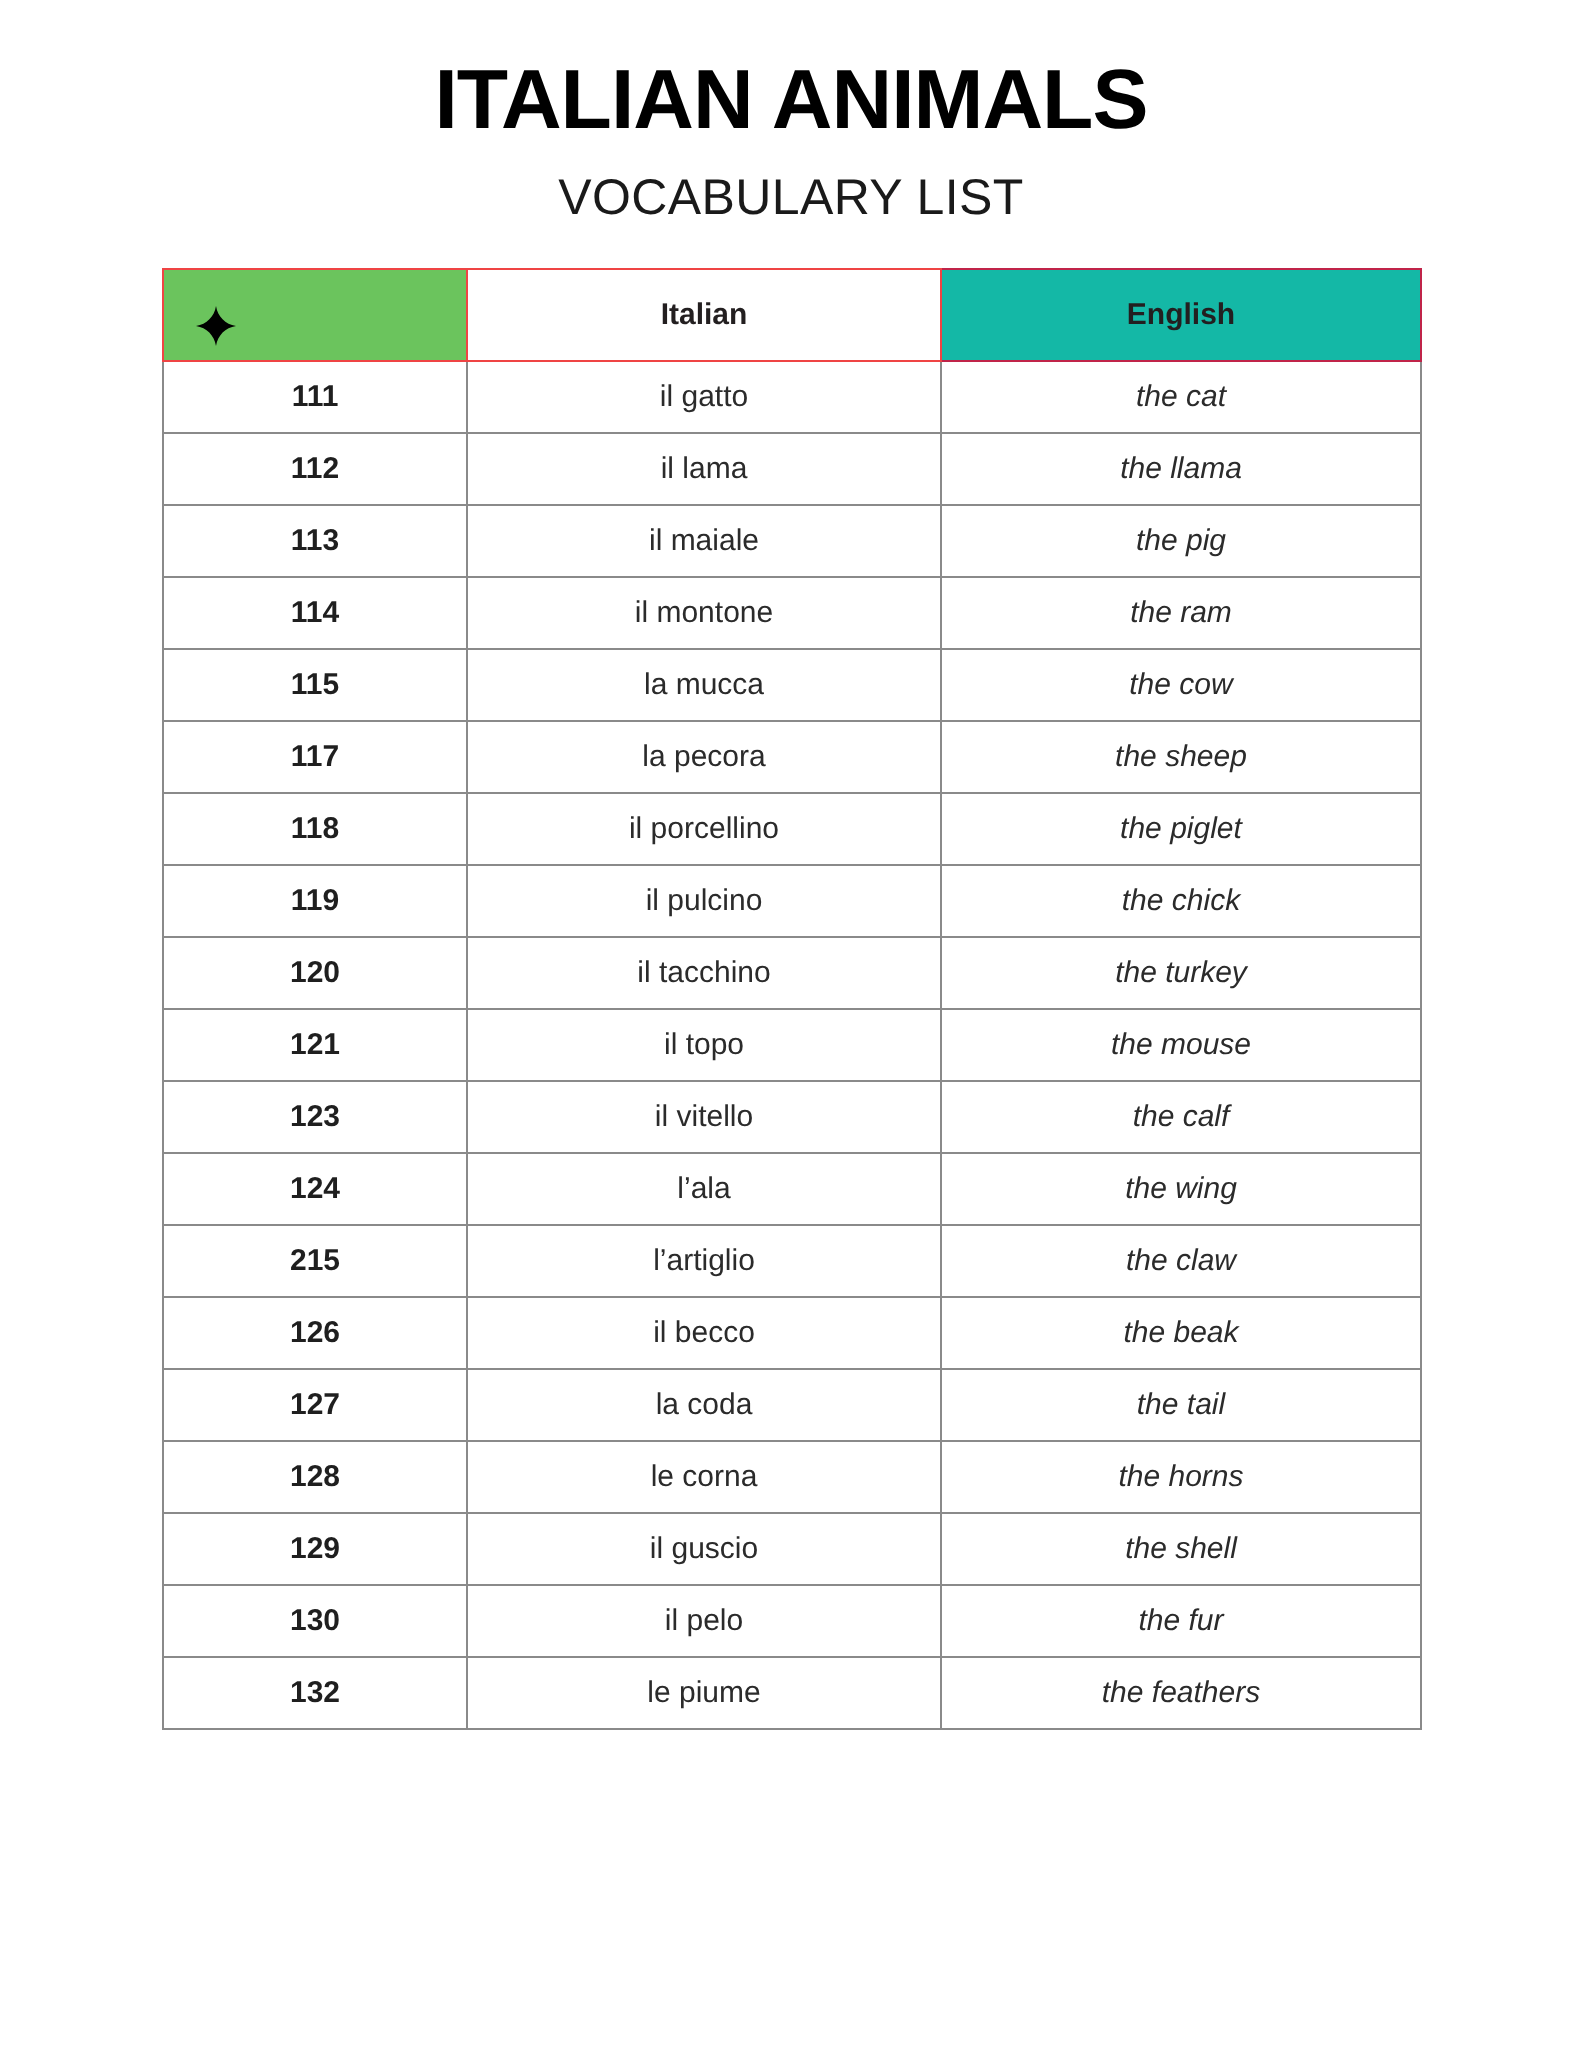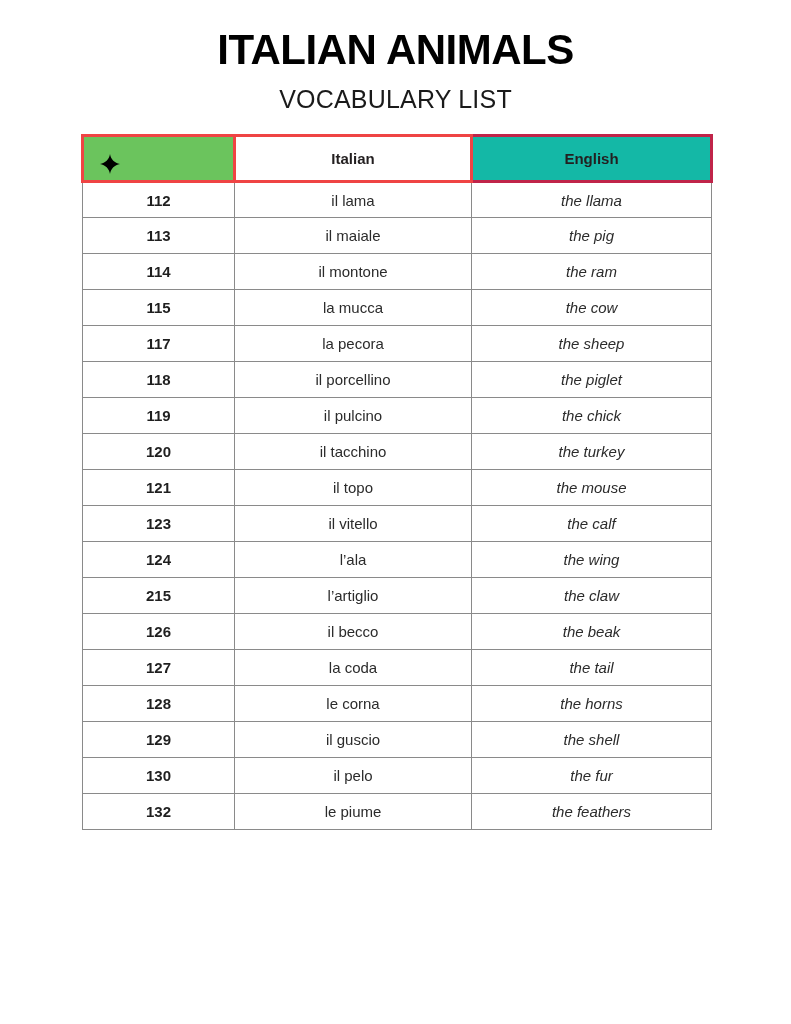--- a/index.html
+++ b/index.html
@@ -62,21 +62,21 @@
   table.vocab col.c-english{ width: 240px; }
 
   
   thead th {
     height: 46px;
     padding: 0 6px;
     font-size: 15px;
     font-weight: 700;
     text-align: center;
     vertical-align: middle;
-    border: 3px solid #ef4444;
+    border: 1px solid #ef4444;
     color: #231f20;
     box-sizing: border-box;
   }
   th.h-num {
     background: #6bc45d;
     position: relative;
     text-align: left;
     padding-left: 16px;
   }
   th.h-italian {
@@ -151,20 +151,25 @@
                 <path d="M10 0 C10.9 5.4 14.6 9.1 20 10 C14.6 10.9 10.9 14.6 10 20 C9.1 14.6 5.4 10.9 0 10 C5.4 9.1 9.1 5.4 10 0 Z" fill="#000000"></path>
               </svg>
             </span>
           </th>
           <th class="h-italian">Italian</th>
           <th class="h-english">English</th>
         </tr>
       </thead>
       <tbody id="vocab-body">
           <tr>
+            <td class="cell-num">111</td>
+            <td class="cell-italian">il gatto</td>
+            <td class="cell-english">the cat</td>
+          </tr>
+          <tr>
             <td class="cell-num">112</td>
             <td class="cell-italian">il lama</td>
             <td class="cell-english">the llama</td>
           </tr>
           <tr>
             <td class="cell-num">113</td>
             <td class="cell-italian">il maiale</td>
             <td class="cell-english">the pig</td>
           </tr>
           <tr>

